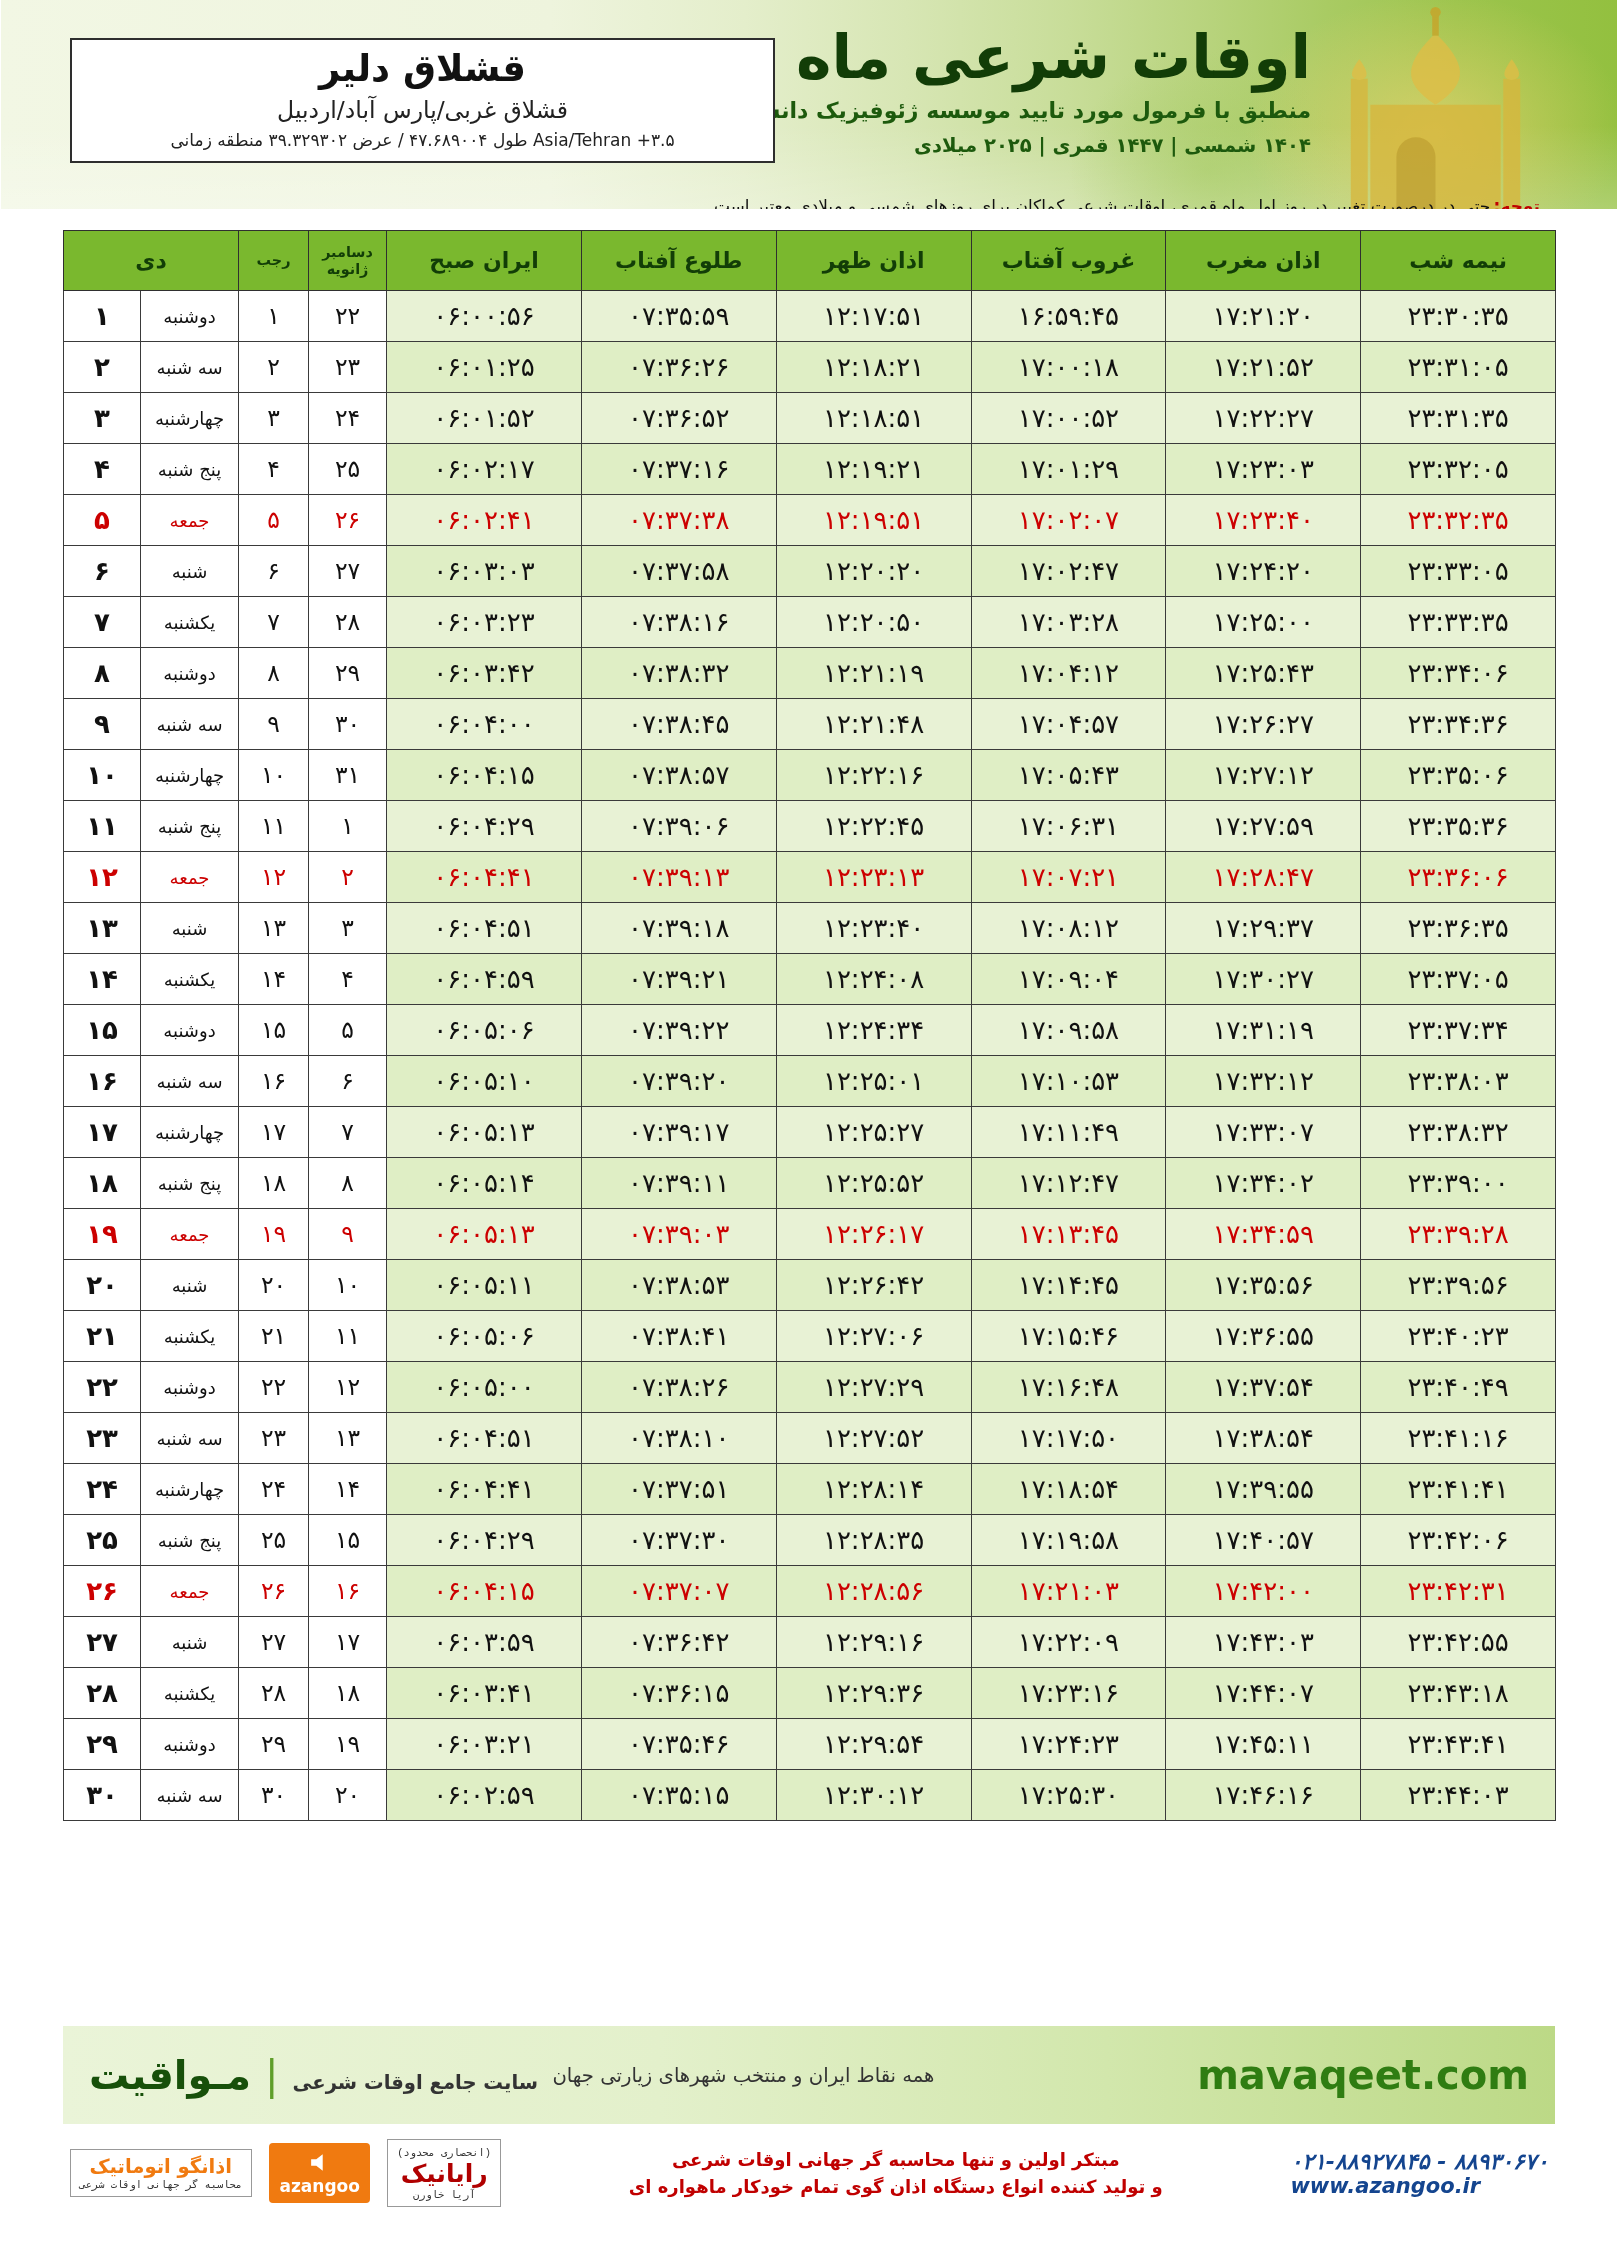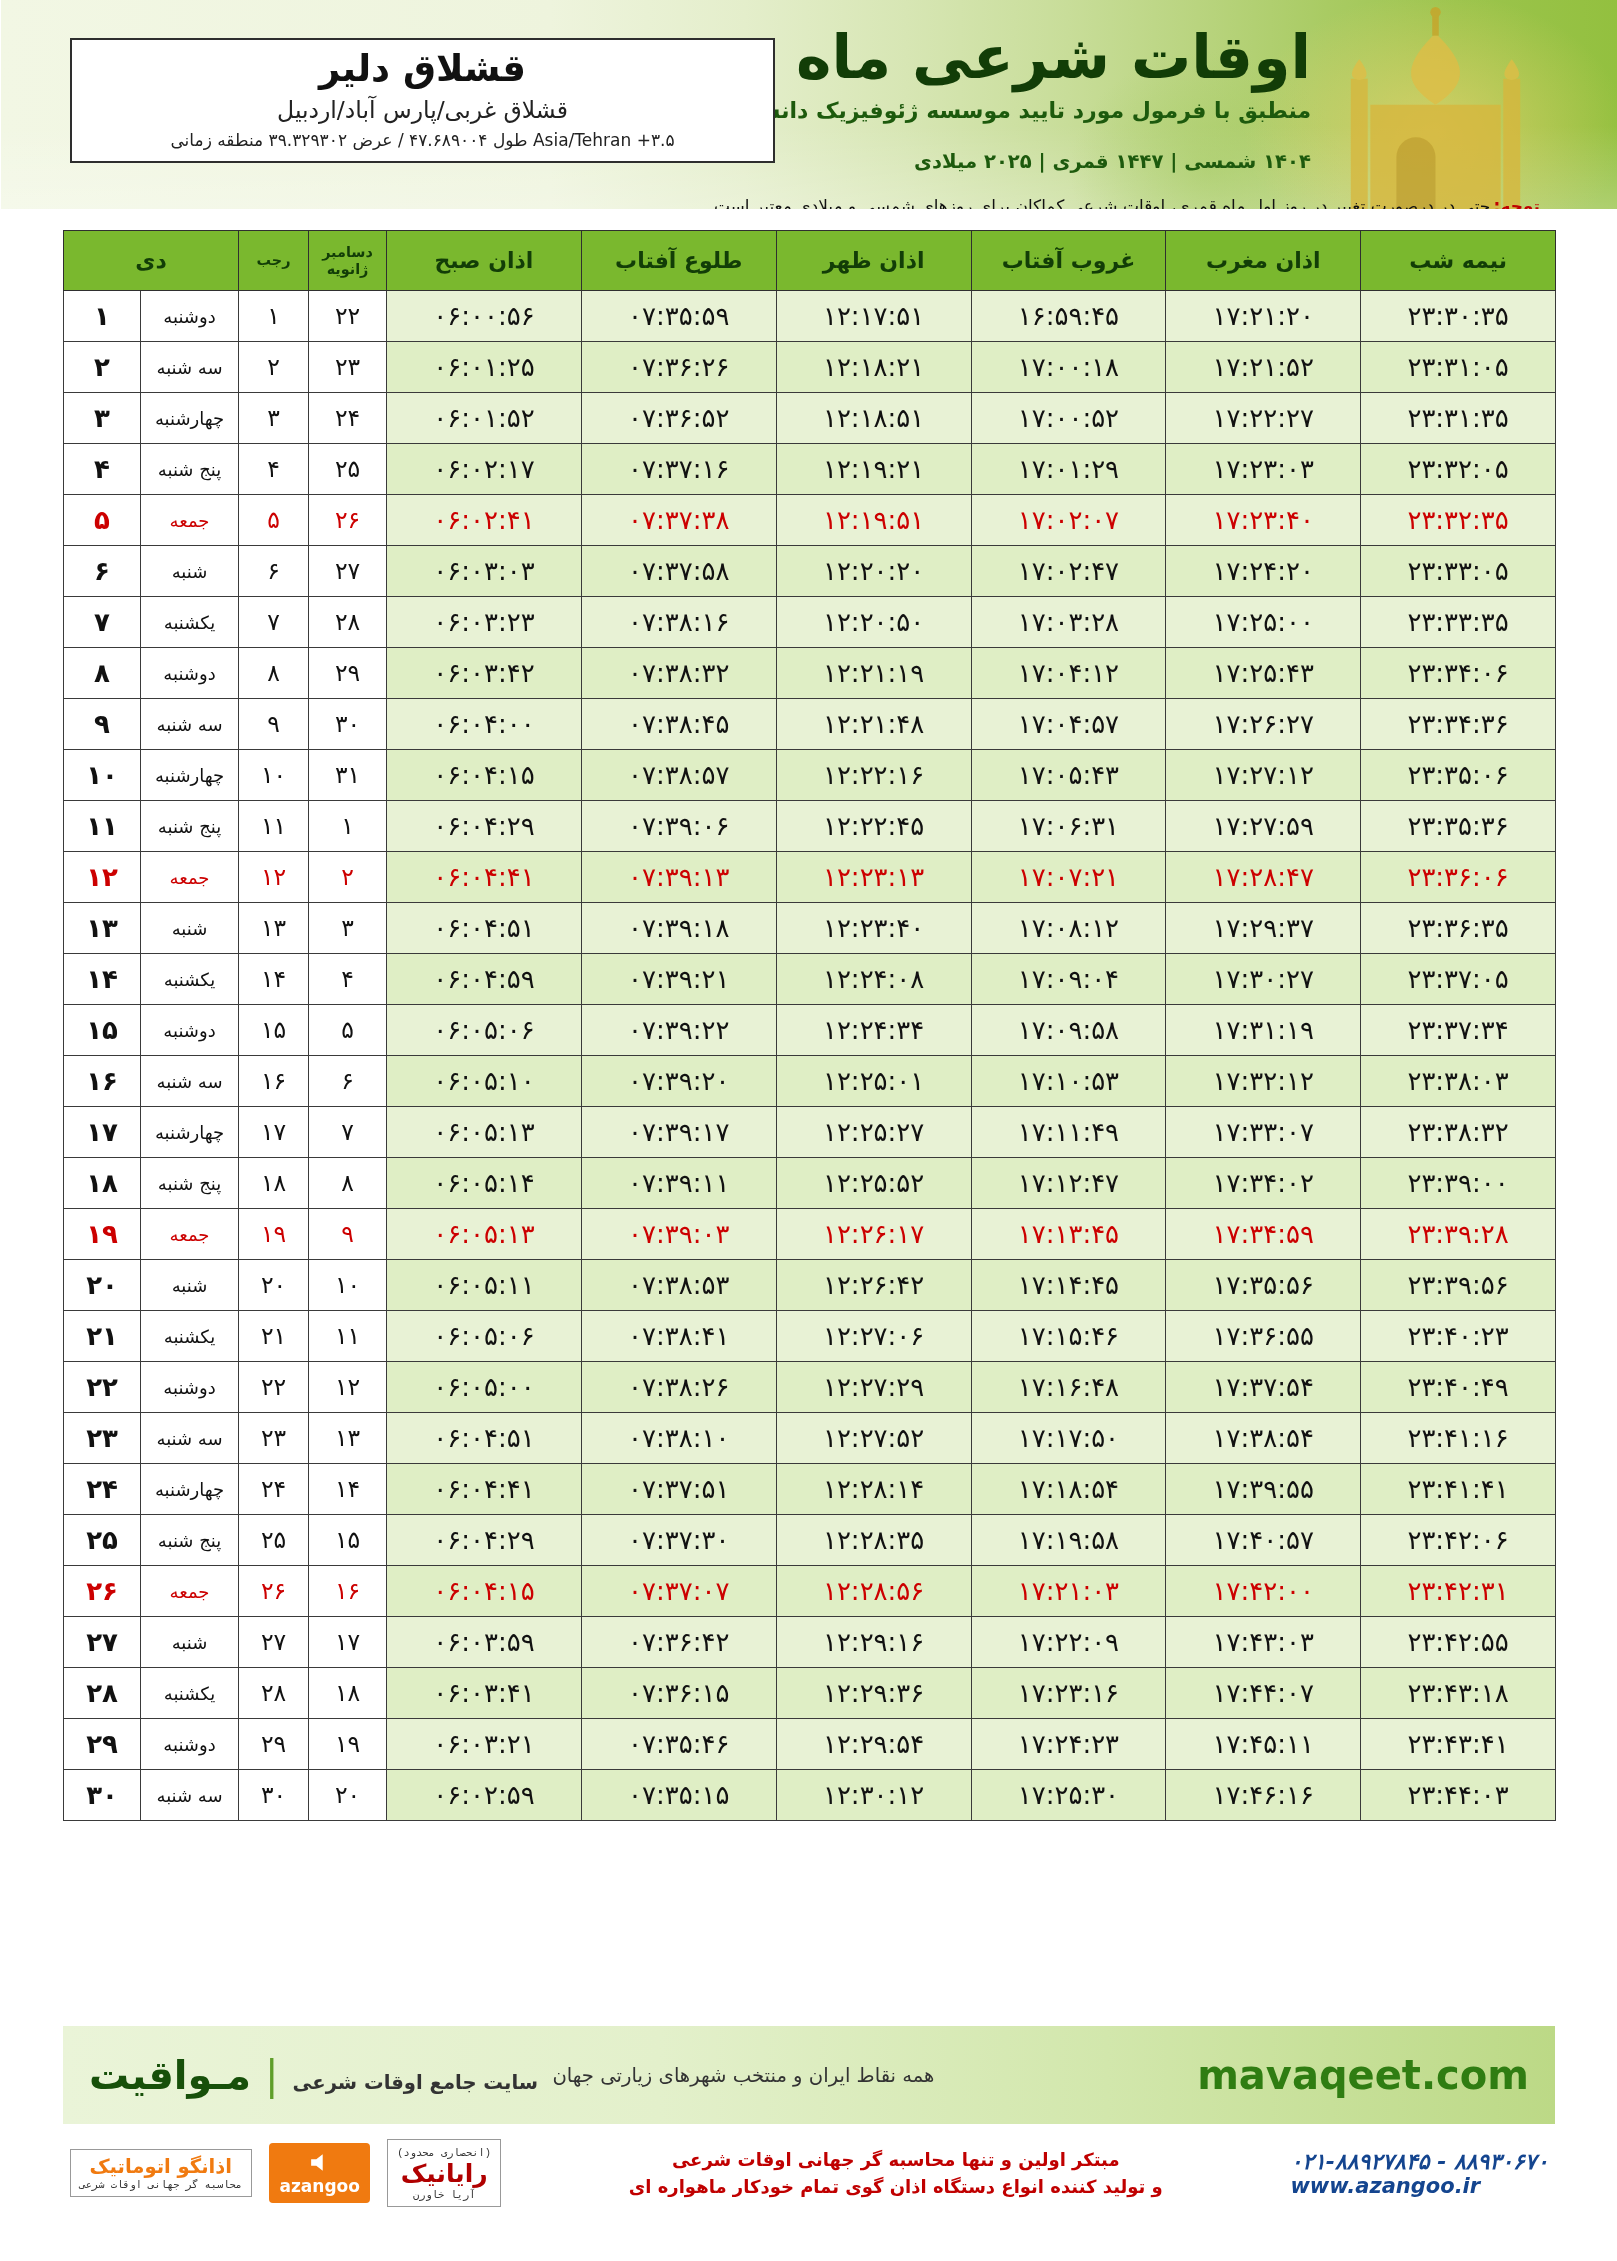--- a/index.html
+++ b/index.html
@@ -34,21 +34,21 @@
   .title-block{
     position:absolute;right:307px;top:26px;text-align:right;width:848px;
   }
   .title-main{
     font-size:60px;font-weight:bold;color:#123d07;letter-spacing:0;line-height:1.05;
   }
   .title-sub{
     margin-top:9px;font-size:22px;font-weight:bold;color:#1d5a0d;
   }
   .title-years{
-    margin-top:27px;font-size:19.6px;color:#1d5a0d;font-weight:bold;
+    margin-top:11px;font-size:19.6px;color:#1d5a0d;font-weight:bold;
   }
 
   
   .city-card{
     position:absolute;left:70px;top:38px;width:705px;
     background:#ffffff;border:2px solid #2e2e2e;
     padding:9px 14.4px 10.4px 14.4px;box-sizing:border-box;text-align:center;
   }
   .city-name{font-size:37px;font-weight:bold;color:#111;line-height:1.1;}
   .city-region{font-size:23.5px;color:#222;margin-top:6px;}
@@ -176,21 +176,21 @@
           <col class="c-name">
           <col class="c-day">
       </colgroup>
       <thead>
         <tr>
           <th>نیمه شب</th>
           <th>اذان مغرب</th>
           <th>غروب آفتاب</th>
           <th>اذان ظهر</th>
           <th>طلوع آفتاب</th>
-          <th>اذان صبح</th>
+          <th>ایران صبح</th>
           <th class="small">
             <div>دسامبر</div>
             <div>ژانویه</div>
           </th>
           <th class="small">رجب</th>
           <th colspan="2">دی</th>
         </tr>
       </thead>
       <tbody id="tbody">
           <tr>

